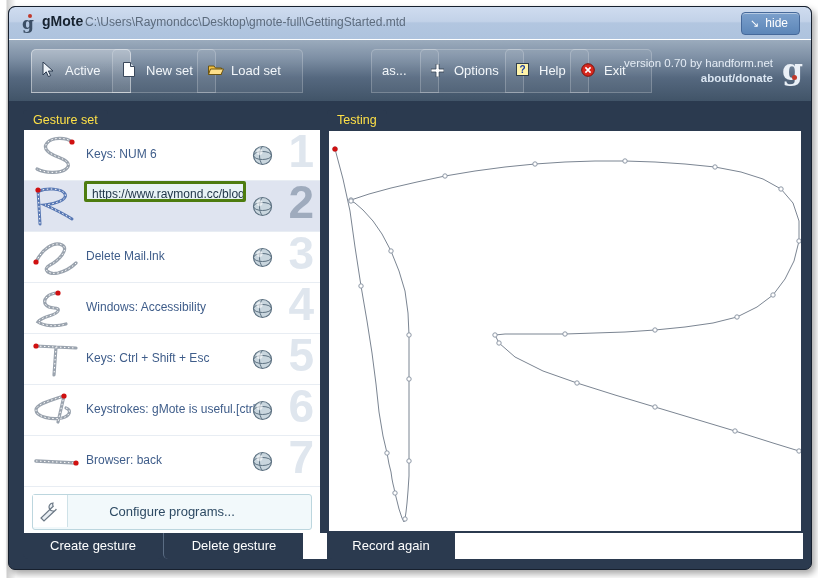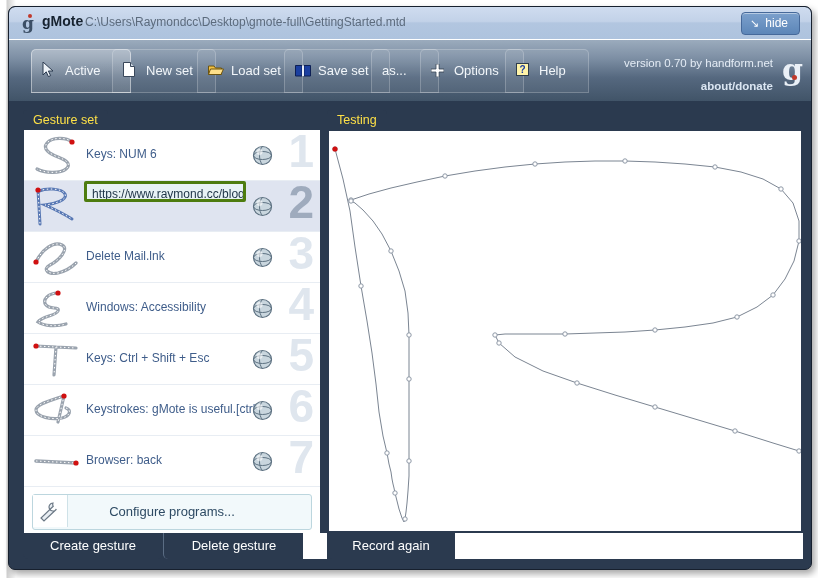--- a/index.html
+++ b/index.html
@@ -89,21 +89,21 @@
   }
   .tbtn.active {
     background: linear-gradient(to bottom, rgba(255,255,255,0.30), rgba(255,255,255,0.13));
     border-color: rgba(255,255,255,0.45);
   }
   .tbtn .tico { display: inline-block; width: 18px; margin-right: 5px; vertical-align: -2px; }
   .version-box {
     position: absolute; right: 38px; top: 16px;
     text-align: right; color: #e4ecf5; font-size: 11.5px; line-height: 15px;
   }
-  .version-box .donate { font-weight: bold; color: #dbe6f2; margin-top: 8px; }
+  .version-box .donate { font-weight: bold; color: #dbe6f2; }
   .glogo {
     position: absolute; right: 8px; top: 15px;
     font-family: "DejaVu Serif", serif; font-size: 30px; font-weight: bold;
     color: #eaf0f7; line-height: 30px;
   }
   .glogo .dot2 {
     position: absolute; left: 10px; top: 20px; width: 5px; height: 5px;
     background: #c0392b; border-radius: 50%;
   }
 
@@ -232,29 +232,20 @@
 
       <div class="tbtn" style="left:188px; width:84px;">
         <span class="tico">
           <svg width="16" height="14" viewBox="0 0 16 14">
               <path d="M0.5 3 H6 L7.5 5 H13.5 V11.5 H0.5 Z" fill="#f5c242" stroke="#6d5410" stroke-width="1"></path>
               <path d="M2.5 6 H15.5 L13 11.5 H0.5 Z" fill="#ffe08a" stroke="#6d5410" stroke-width="1"></path>
             </svg>
         </span><span>Load set</span>
       </div>
 
-      <div class="tbtn" style="left:275px; width:84px;">
-        <span class="tico">
-          <svg width="16" height="13" viewBox="0 0 16 13">
-              <path d="M0.5 1.5 H7 V12 H0.5 Z" fill="#1b3fa0" stroke="#0d1f55" stroke-width="1"></path>
-              <path d="M9 1.5 H15.5 V12 H9 Z" fill="#1b3fa0" stroke="#0d1f55" stroke-width="1"></path>
-              <rect x="7" y="1.5" width="2" height="10.5" fill="#e8eef8"></rect>
-            </svg>
-        </span><span>Save set</span>
-      </div>
 
       <div class="tbtn" style="left:411px; width:82px;">
         <span class="tico">
           <svg width="13" height="13" viewBox="0 0 13 13">
               <path d="M5 0 H8 V5 H13 V8 H8 V13 H5 V8 H0 V5 H5 Z" fill="#ffffff" stroke="#32404f" stroke-width="0.8"></path>
             </svg>
         </span><span>Options</span>
       </div>
 
       <div class="tbtn" style="left:362px; width:46px;">
@@ -263,20 +254,28 @@
 
       <div class="tbtn" style="left:496px; width:62px;">
         <span class="tico">
           <svg width="14" height="14" viewBox="0 0 14 14">
               <rect x="0.5" y="0.5" width="12" height="12" fill="#fff3a8" stroke="#2d3c4d" stroke-width="1"></rect>
               <text x="6.5" y="10" font-size="10" font-family="Liberation Sans" font-weight="bold" fill="#1b3fa0" text-anchor="middle">?</text>
             </svg>
         </span><span>Help</span>
       </div>
 
+      <div class="tbtn" style="left:561px; width:60px;">
+        <span class="tico">
+          <svg width="14" height="14" viewBox="0 0 14 14">
+              <circle cx="7" cy="7" r="6.3" fill="#d8281e" stroke="#7d1009" stroke-width="1"></circle>
+              <path d="M4.4 4.4 L9.6 9.6 M9.6 4.4 L4.4 9.6" stroke="#ffffff" stroke-width="1.6"></path>
+            </svg>
+        </span><span>Exit</span>
+      </div>
 
       <div class="version-box">
         <div>version 0.70 by handform.net</div>
         <div class="donate">about/donate</div>
       </div>
       <div class="glogo">
         <span>g</span>
         <span class="dot2"></span>
       </div>
     </div>

